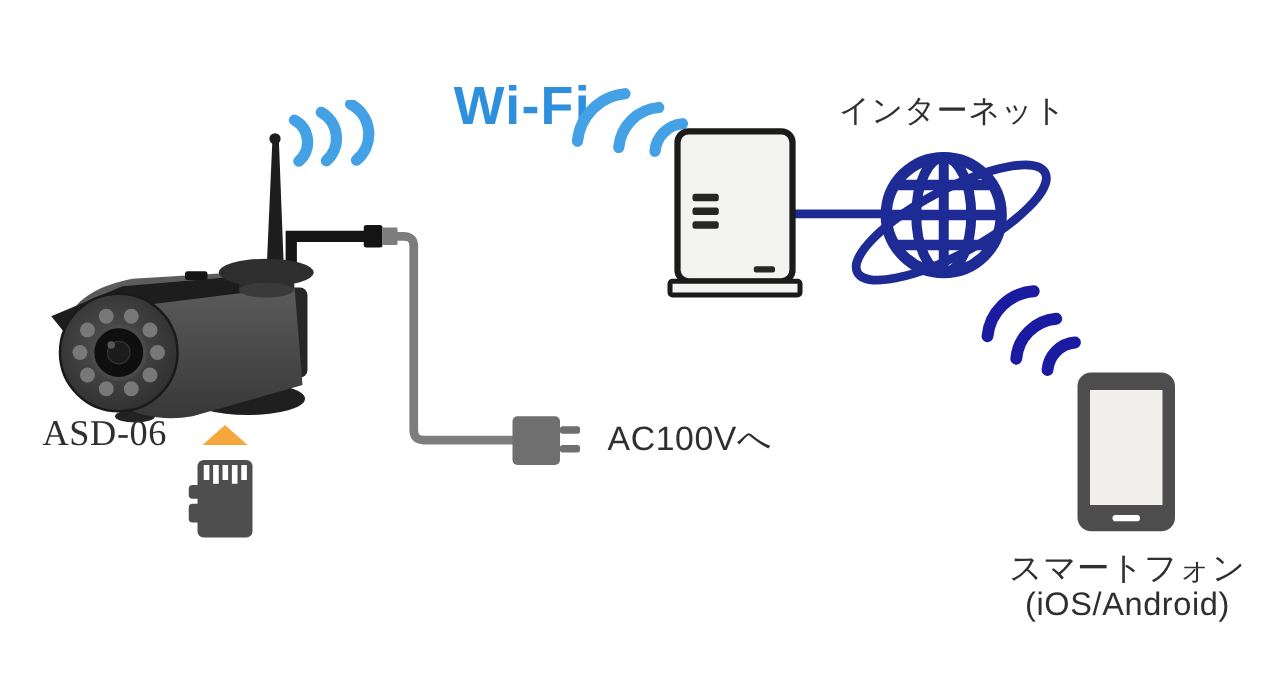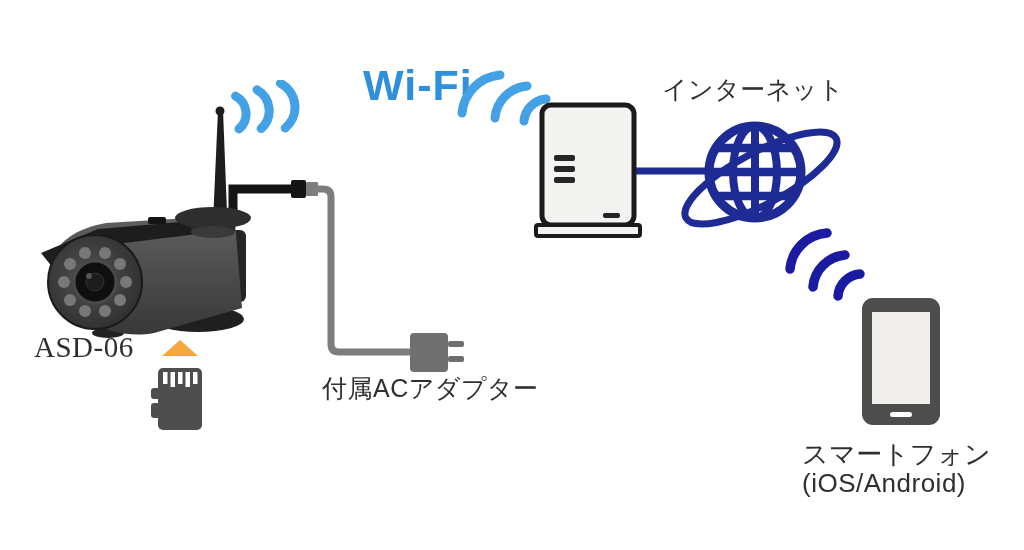--- a/index.html
+++ b/index.html
@@ -5,21 +5,21 @@
   html,body{margin:0;padding:0;background:#ffffff;}
   .canvas{
     position:relative;width:1024px;height:550px;background:#ffffff;overflow:hidden;
     font-family:"Liberation Sans","DejaVu Sans",sans-serif;
   }
   .abs{position:absolute;}
   .label{
     position:absolute;color:#2f2f2f;font-size:26px;line-height:1.1;
     white-space:nowrap;letter-spacing:0.5px;
   }
-  .centered{}
+  .centered{text-align:center;}
   .wifi-text{
     color:#2e90dd;font-weight:bold;font-size:43px;letter-spacing:1px;
   }
 </style>
 </head>
 <body>
 
 <div class="canvas">
 
   <svg class="abs" style="left:0;top:0;" width="1024" height="550" viewBox="0 0 1024 550">
@@ -158,15 +158,15 @@
     </g>
   </svg>
 
   <div class="label" style="left:34px;top:332px;font-size:29px;font-family:Liberation Serif, serif;">ASD-06</div>
 
   <svg class="abs" style="left:408px;top:331px;" width="60" height="45" viewBox="0 0 60 45">
     <rect x="2" y="2" width="38" height="39" rx="4" fill="#6f6f6f"></rect>
     <rect x="40" y="10" width="16" height="6" rx="2" fill="#6f6f6f"></rect>
     <rect x="40" y="25" width="16" height="6" rx="2" fill="#6f6f6f"></rect>
   </svg>
-  <div class="label" style="left:322px;top:375px;font-size:25px;">付属ACアダプター</div>
+  <div class="label" style="left:486px;top:337px;font-size:27px;">AC100Vへ</div>
 
 </div>
 
 </body></html>

